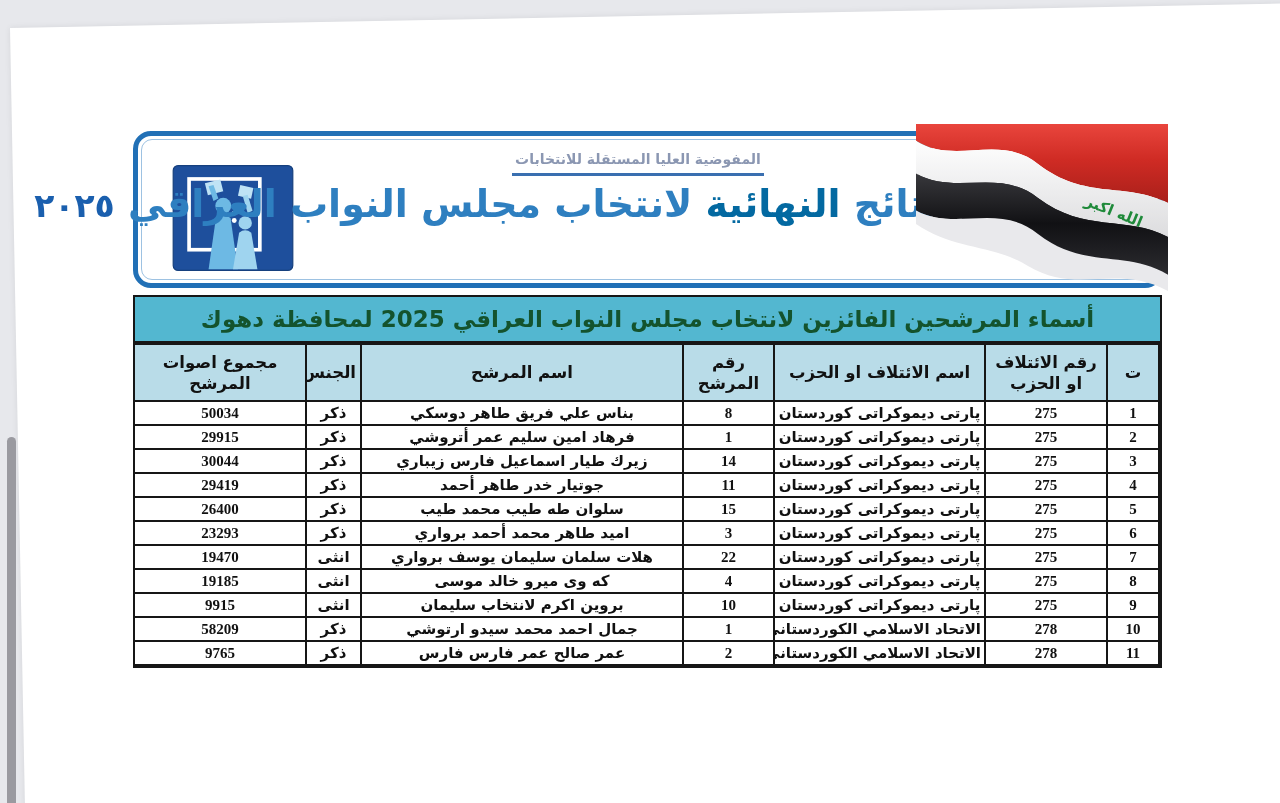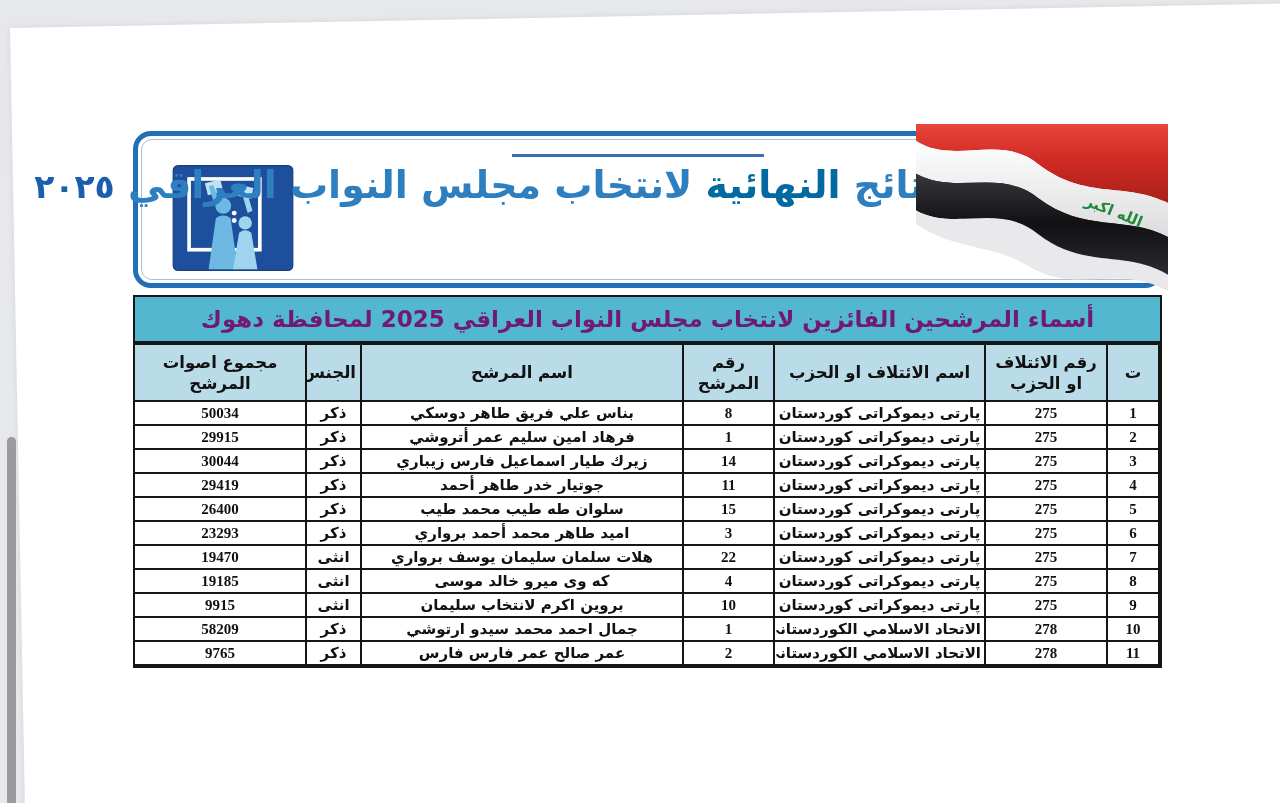--- a/index.html
+++ b/index.html
@@ -49,38 +49,38 @@
   .main-title .t-final{color:#0369a1;}
   .main-title .t-year{color:#1a5fae;font-size:33px;letter-spacing:4px;}
   .flag-wrap{position:absolute;left:916px;top:124px;width:252px;height:172px;z-index:5;pointer-events:none;}
 
   
   .table-unit{
     position:absolute;left:133px;top:295px;width:1029px;
     direction:rtl;border:2px solid #161616;box-sizing:border-box;
   }
   .table-title{
-    background:#53b7d0;color:#701a75;font-weight:bold;font-size:23px;
+    background:#53b7d0;color:#14532d;font-weight:bold;font-size:23px;
     text-align:center;height:44px;line-height:44px;
     border-bottom:2px solid #161616;
   }
   table.results{
     width:100%;border-collapse:collapse;table-layout:fixed;
     direction:rtl;
   }
   table.results th,table.results td{
     border:2px solid #161616;text-align:center;vertical-align:middle;
     font-weight:bold;color:#111;overflow:hidden;white-space:nowrap;
   }
   table.results th{
     background:#b9dce8;font-size:16.5px;height:55px;white-space:normal;
     line-height:21px;padding:0 4px;
   }
   table.results td{background:#fff;font-size:15px;height:22px;padding:0 3px;}
-  td.cell-name,td.cell-party{font-size:15px;border-radius:12px;}
+  td.cell-name,td.cell-party{font-size:15px;}
   td.cell-votes,td.cell-party_no,td.cell-cand_no,td.cell-no{
     font-family:Liberation Serif, serif;font-size:15px;
   }
 </style>
 </head>
 <body>
 
 <div class="sheet"></div>
 <div class="scroll-thumb"></div>
 
@@ -103,20 +103,21 @@
 
         <path d="M62 40 L58 26 L62 25 L66 38 Z" fill="#9fd4ef"></path>
         <circle cx="60" cy="48" r="5.5" fill="#9fd4ef"></circle>
         <path d="M50 86 L55 56 Q60 52 65 56 L70 86 Z" fill="#9fd4ef"></path>
         <circle cx="51" cy="40" r="2" fill="#ffffff"></circle>
         <circle cx="51" cy="46" r="2" fill="#ffffff"></circle>
       </svg>
     </div>
 
     <div class="banner-center">
+      <div class="org-line">المفوضية العليا المستقلة للانتخابات</div>
       <div class="org-underline"></div>
       <div class="main-title">
         <span>النتائج</span>
         <span class="t-final">النهائية</span>
         <span>لانتخاب مجلس النواب العراقي</span>
         <span class="t-year">٢٠٢٥</span>
       </div>
     </div>
   </div>
 

